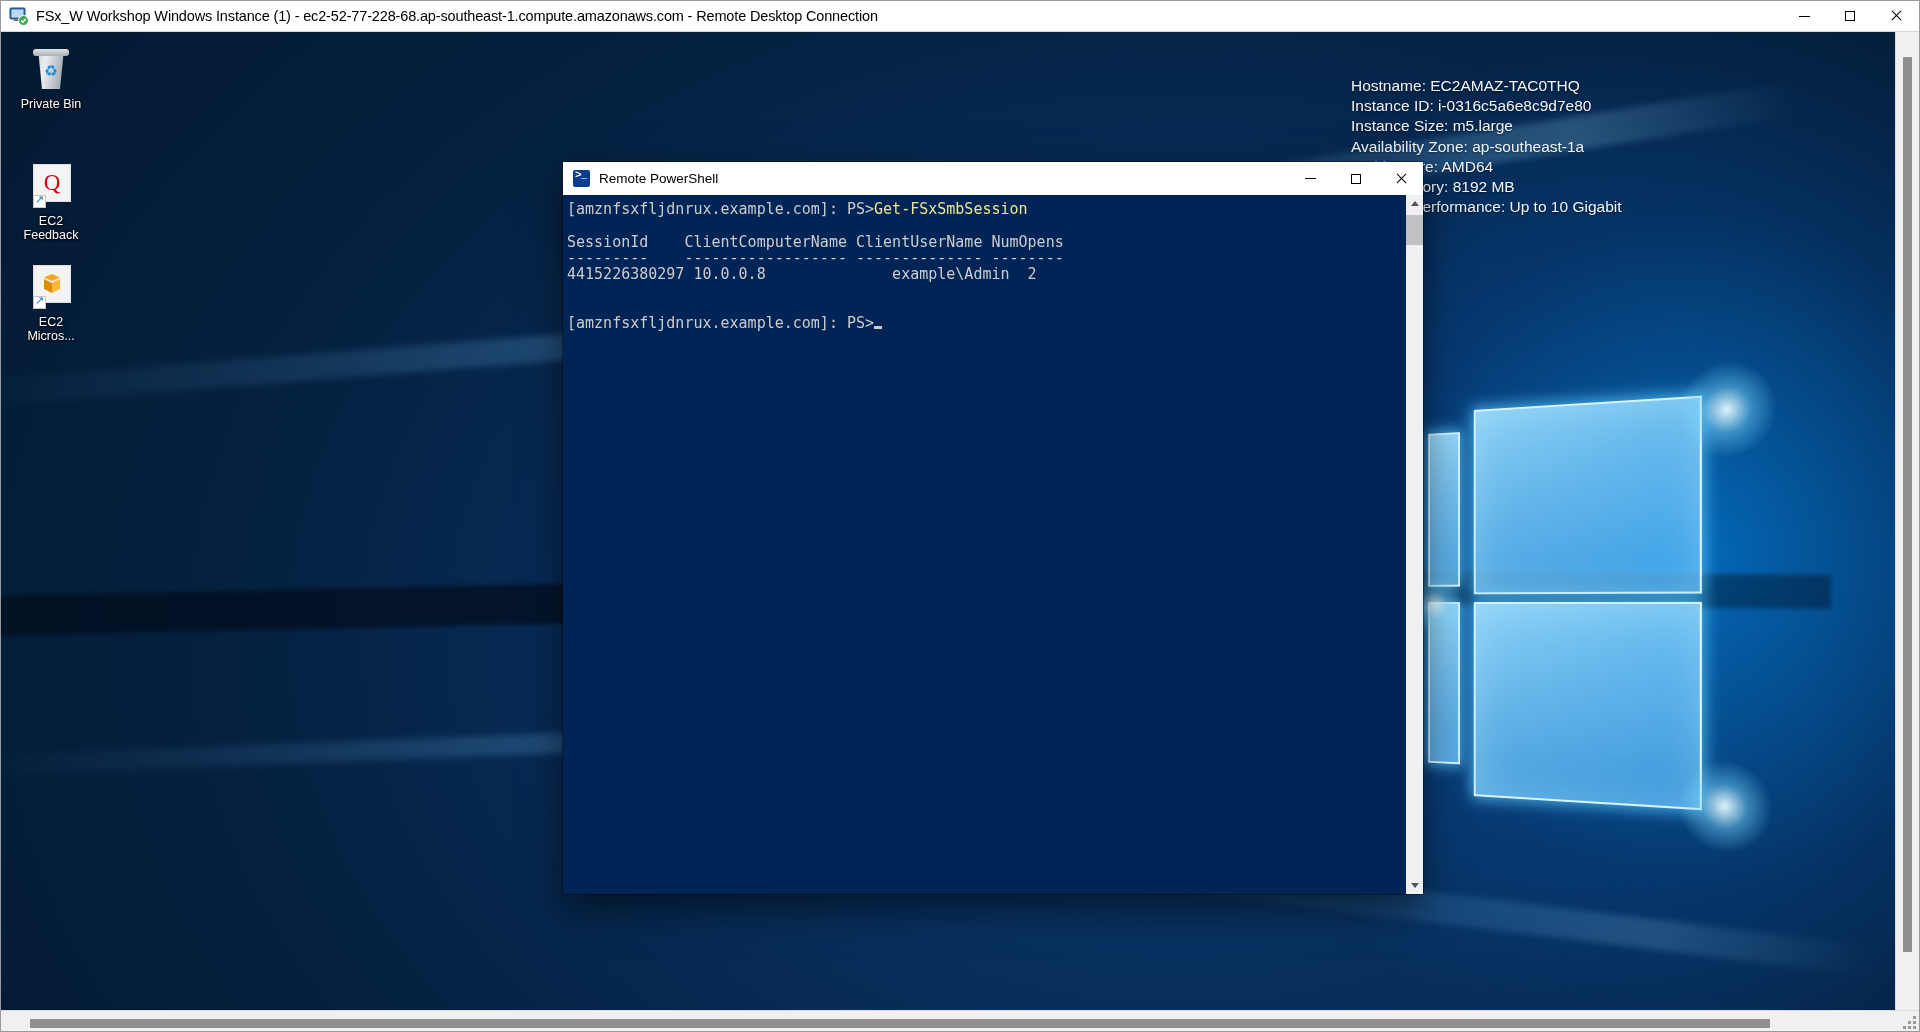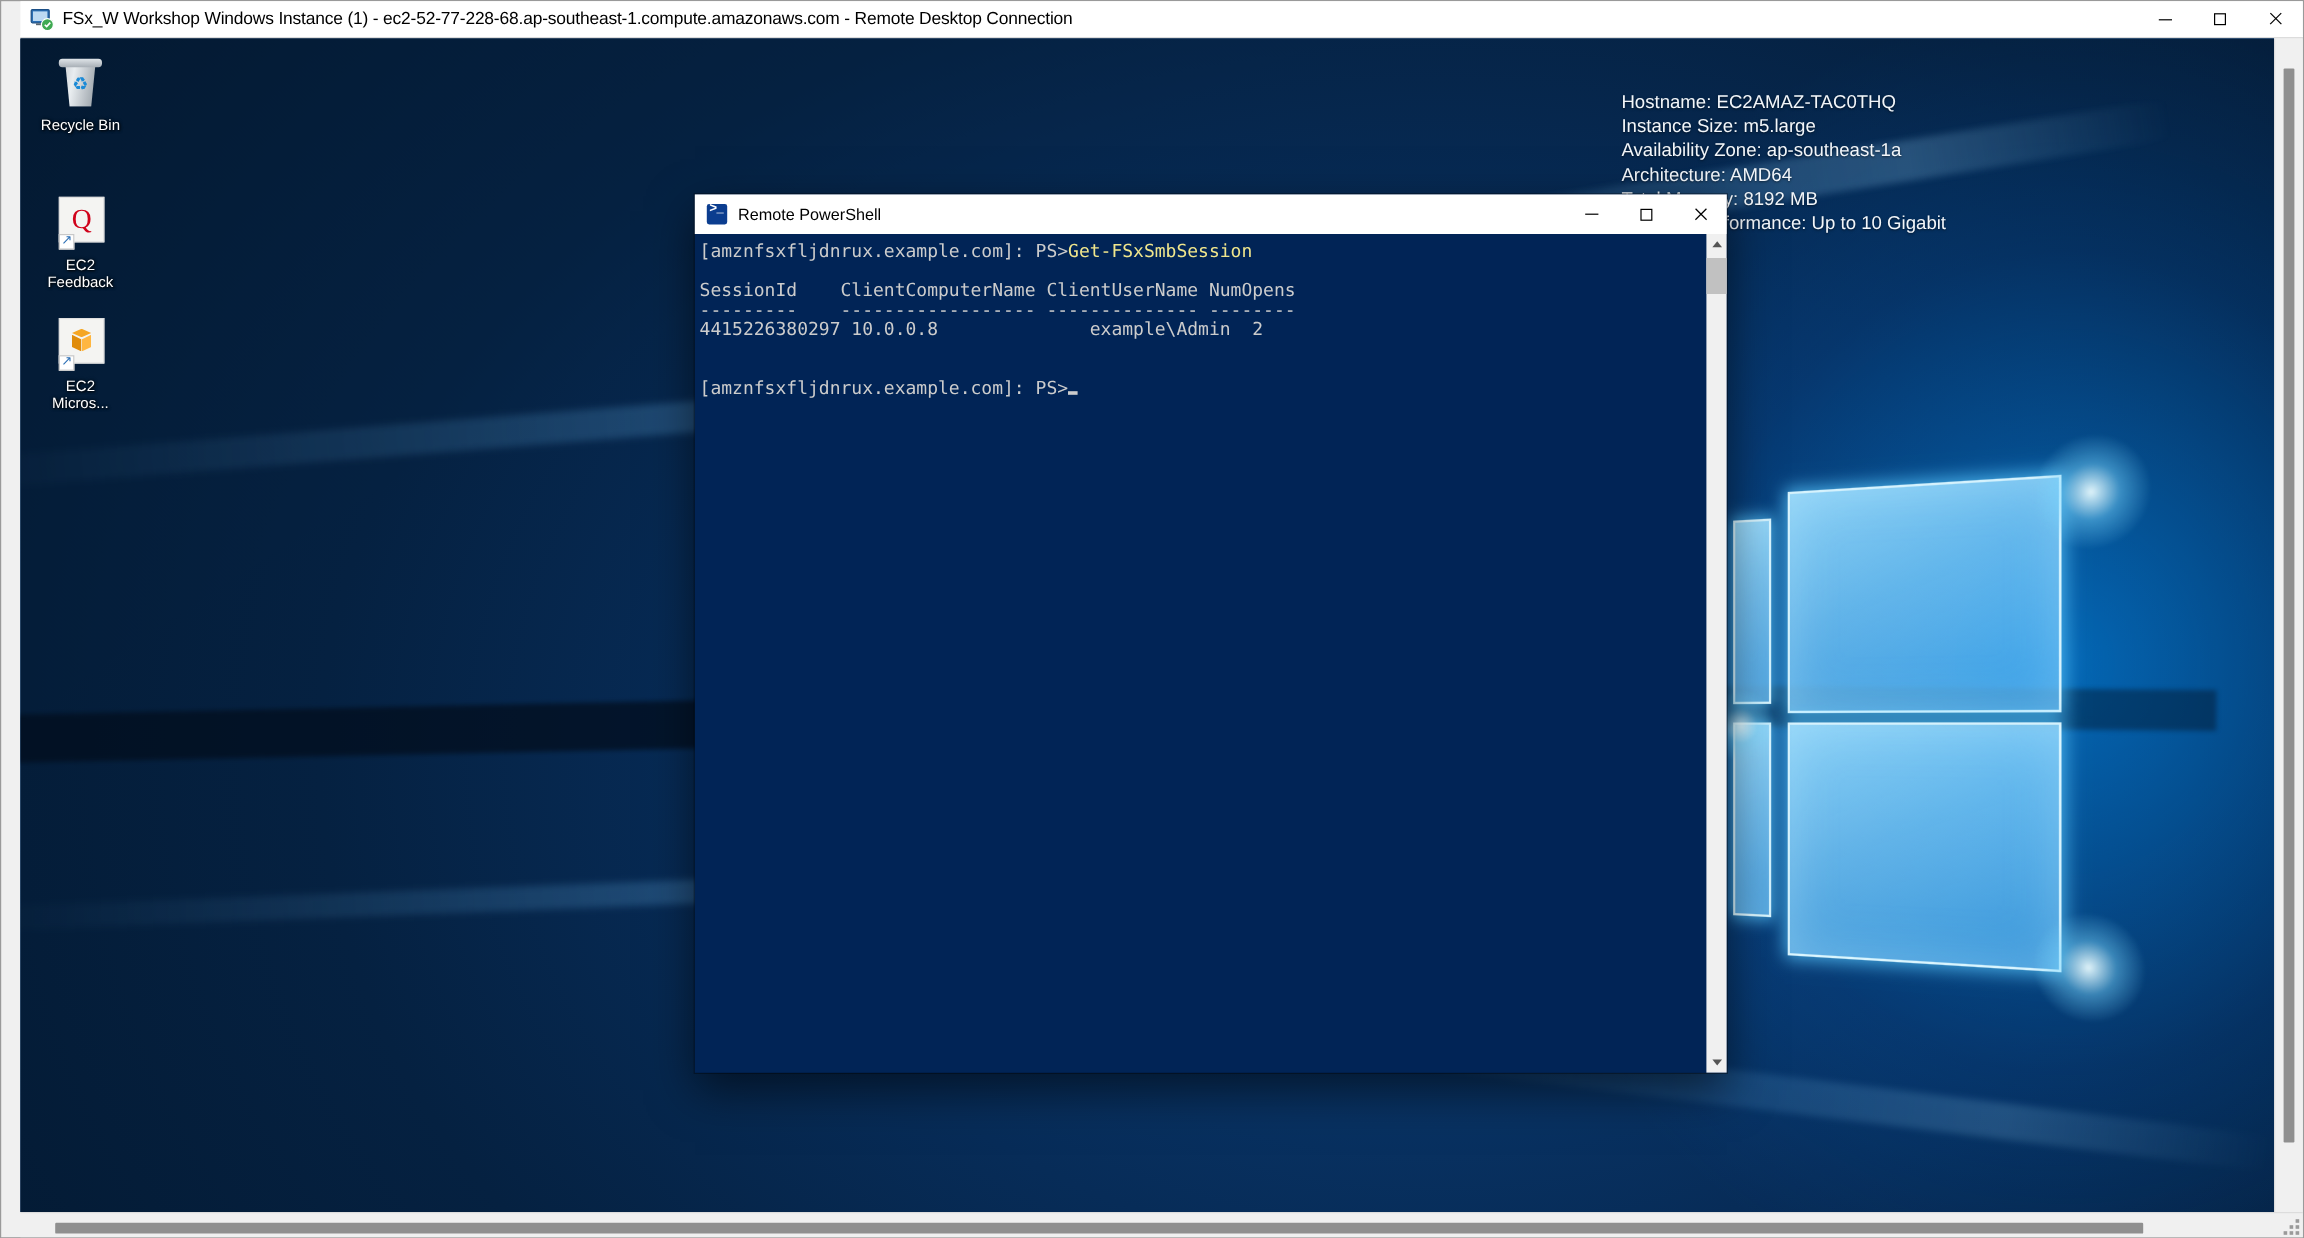--- a/index.html
+++ b/index.html
@@ -7,21 +7,21 @@
     width:1920px; height:1032px; overflow:hidden;
     font-family:"Liberation Sans", sans-serif;
     background:#ffffff;
   }
 
   
   #rdp-window{
     position:absolute; left:0; top:0; width:1920px; height:1032px;
     background:#f0f0f0;
     border:1px solid #9a9a9a;
-    display:flex; flex-direction:column;padding-left:16px;
+    display:flex; flex-direction:column;
   }
 
   
   #rdp-titlebar{
     height:30px; min-height:30px;
     background:#ffffff;
     display:flex; align-items:center;
     position:relative;
     border-bottom:1px solid #ffffff;
   }
@@ -294,21 +294,21 @@
           <div class="flare" style="left:258px;top:350px;width:86px;height:86px;"></div>
           <div class="flare" style="left:-24px;top:170px;width:62px;height:62px;opacity:.8;"></div>
         </div>
 
         <div class="dicon" style="left:8px;top:13px;">
           <div class="art">
             <span class="rb-body"></span>
             <span class="rb-lid"></span>
             <span class="rb-sym">♻</span>
           </div>
-          <div class="lbl">Recycle Bin</div>
+          <div class="lbl">Private Bin</div>
         </div>
 
         <div class="dicon" style="left:8px;top:130px;">
           <div class="art">
             <span class="tile">
                 <span class="q">Q</span>
               </span>
             <span class="shortcut-arrow"></span>
           </div>
           <div class="lbl" style="white-space:pre-line;">EC2
@@ -325,20 +325,21 @@
                 </span>
               </span>
             <span class="shortcut-arrow"></span>
           </div>
           <div class="lbl" style="white-space:pre-line;">EC2
 Micros...</div>
         </div>
 
         <div id="bginfo">
           <div>Hostname: EC2AMAZ-TAC0THQ</div>
+          <div>Instance ID: i-0316c5a6e8c9d7e80</div>
           <div>Instance Size: m5.large</div>
           <div>Availability Zone: ap-southeast-1a</div>
           <div>Architecture: AMD64</div>
           <div>Total Memory: 8192 MB</div>
           <div>Network Performance: Up to 10 Gigabit</div>
         </div>
 
         <div id="ps-window">
 
           <div id="ps-titlebar">

